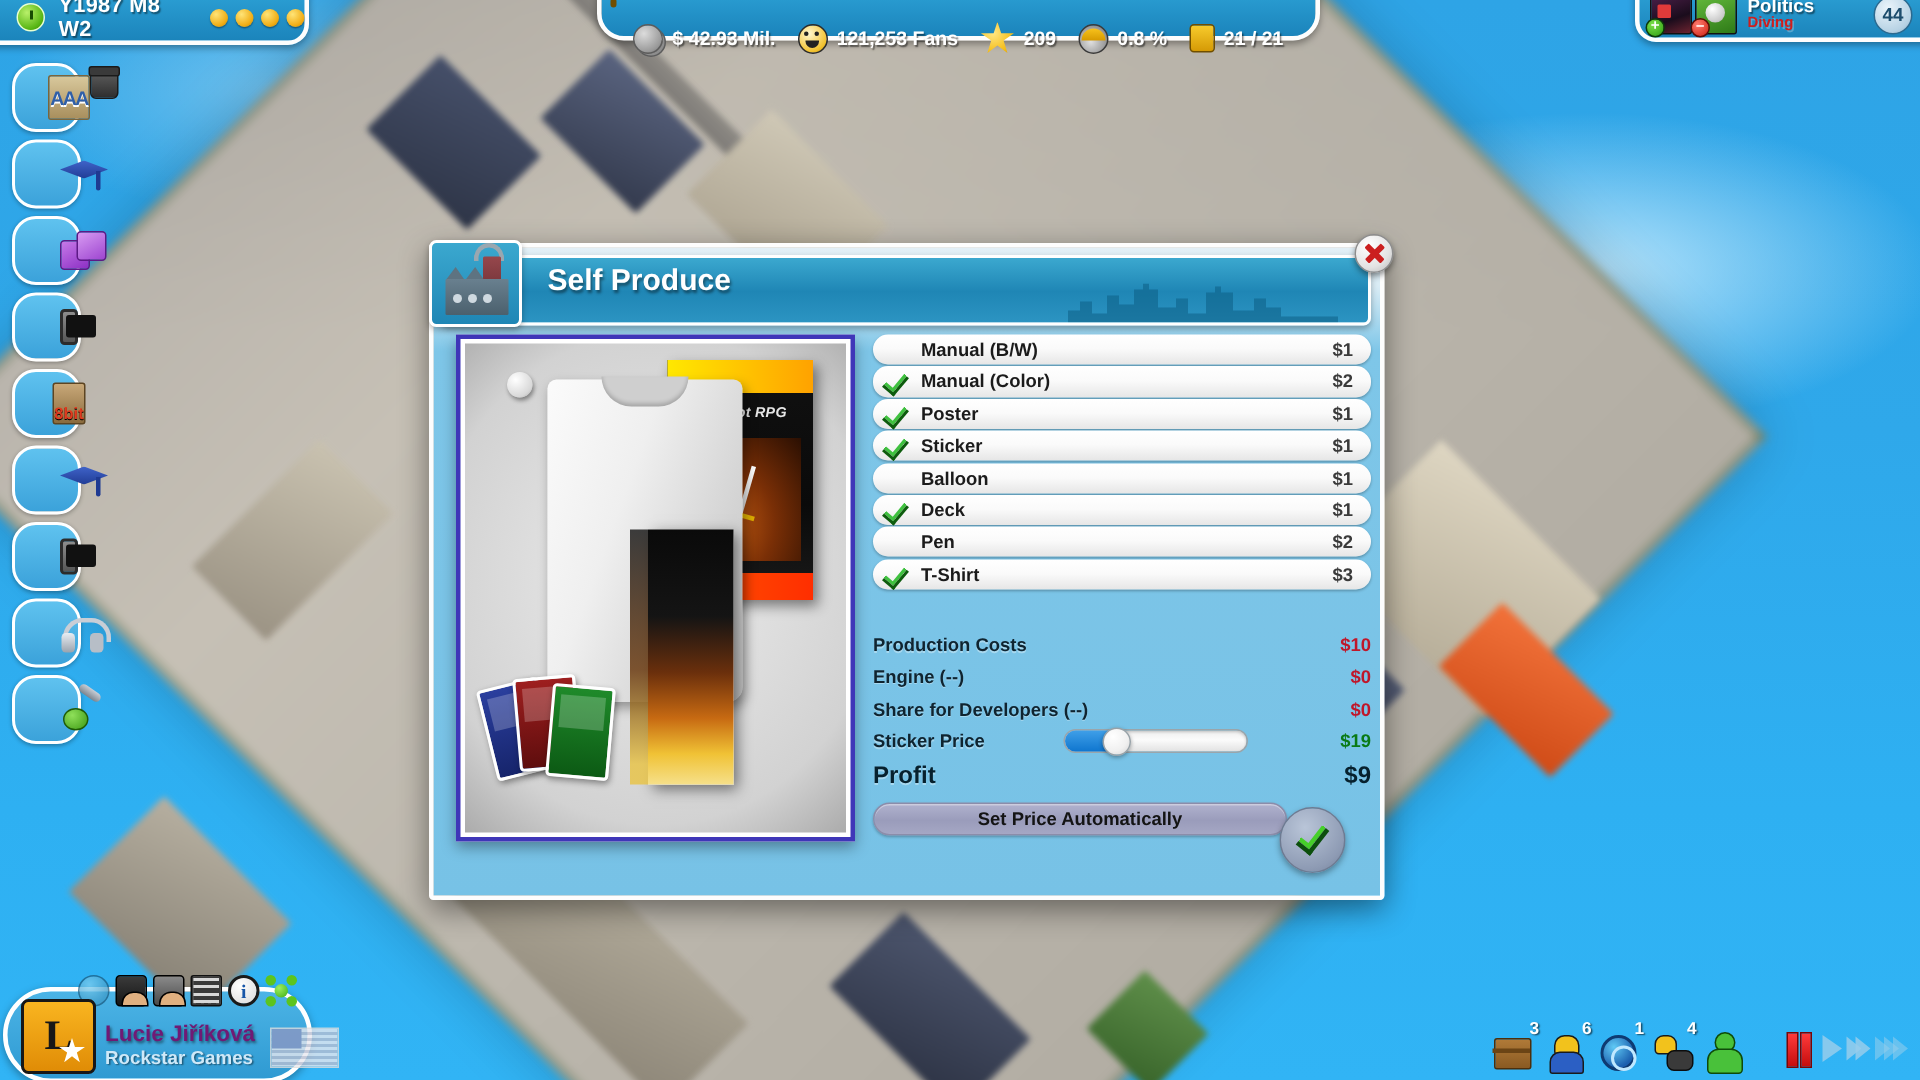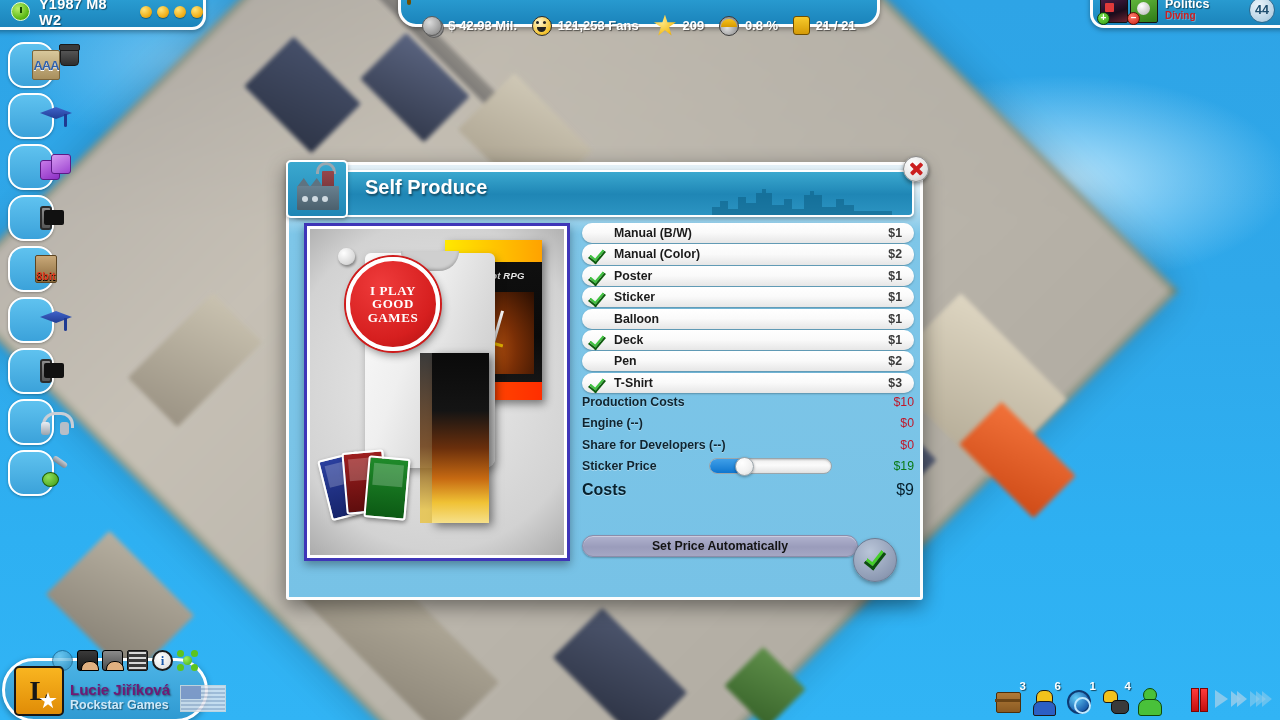--- a/index.html
+++ b/index.html
@@ -348,24 +348,24 @@
     border:2.4px solid #0d5c0d;
     border-top:none; border-left:none;
     background:transparent;
     transform:rotate(40deg);
     box-shadow:inset -2.2px -2.2px 0 0 #3fc13f;
   }
   .item-name { font-size:12.3px; font-weight:bold; color:#1b1b1b; }
   .item-price { margin-left:auto; margin-right:12px; font-size:12.3px; font-weight:bold; color:#3a3a3a; }
 
   
-  #finance { position:absolute; left:288px; top:168px; width:332px; }
+  #finance { position:absolute; left:288px; top:196px; width:332px; }
   .fin-row { display:flex; align-items:center; height:21.5px; }
   .fin-lbl { font-size:12.3px; font-weight:bold; color:#0f2430; text-shadow:0 1px 0 rgba(255,255,255,.35); }
-  .fin-val { margin-left:auto; font-size:12.3px; font-weight:normal; }
+  .fin-val { margin-left:auto; font-size:12.3px; font-weight:bold; }
   .neg { color:#c0172a; }
   .pos { color:#0a7a16; }
   #profit-row { height:26px; }
   #profit-row .fin-lbl { font-size:16px; color:#07212e; }
   #profit-row .fin-val { font-size:16px; color:#07212e; }
 
   .slider {
     margin-left:auto; margin-right:8px;
     width:123px; height:16px; border-radius:9px;
     background:linear-gradient(180deg,#efefef,#fbfbfb 45%,#e2e2e2);
@@ -665,23 +665,20 @@
           <div class="ttl">Grimballot RPG</div>
           <div class="art">
             <div class="sword"></div>
             <div class="hilt"></div>
           </div>
           <div class="band-bot"></div>
         </div>
         <div class="shirt"></div>
         <div class="banner"></div>
         <div class="pin"></div>
-        <div class="sticker">
-          <span>I PLAY GOOD GAMES</span>
-        </div>
         <div class="cards">
           <div class="card c1">
               <i></i>
             </div>
           <div class="card c2">
               <i></i>
             </div>
           <div class="card c3">
               <i></i>
             </div>
@@ -747,21 +744,21 @@
       </div>
       <div class="fin-row">
         <span class="fin-lbl">Sticker Price</span>
         <div class="slider">
           <div class="fill" style="width: 26%;"></div>
           <div class="knob" style="left: 20%;"></div>
         </div>
         <span class="fin-val pos">$19</span>
       </div>
       <div class="fin-row" id="profit-row">
-        <span class="fin-lbl">Costs</span>
+        <span class="fin-lbl">Profit</span>
         <span class="fin-val">$9</span>
       </div>
     </div>
 
     <div id="auto-price-btn">Set Price Automatically</div>
 
     <div id="confirm-btn">
       <div class="tick"></div>
     </div>
   </div>

